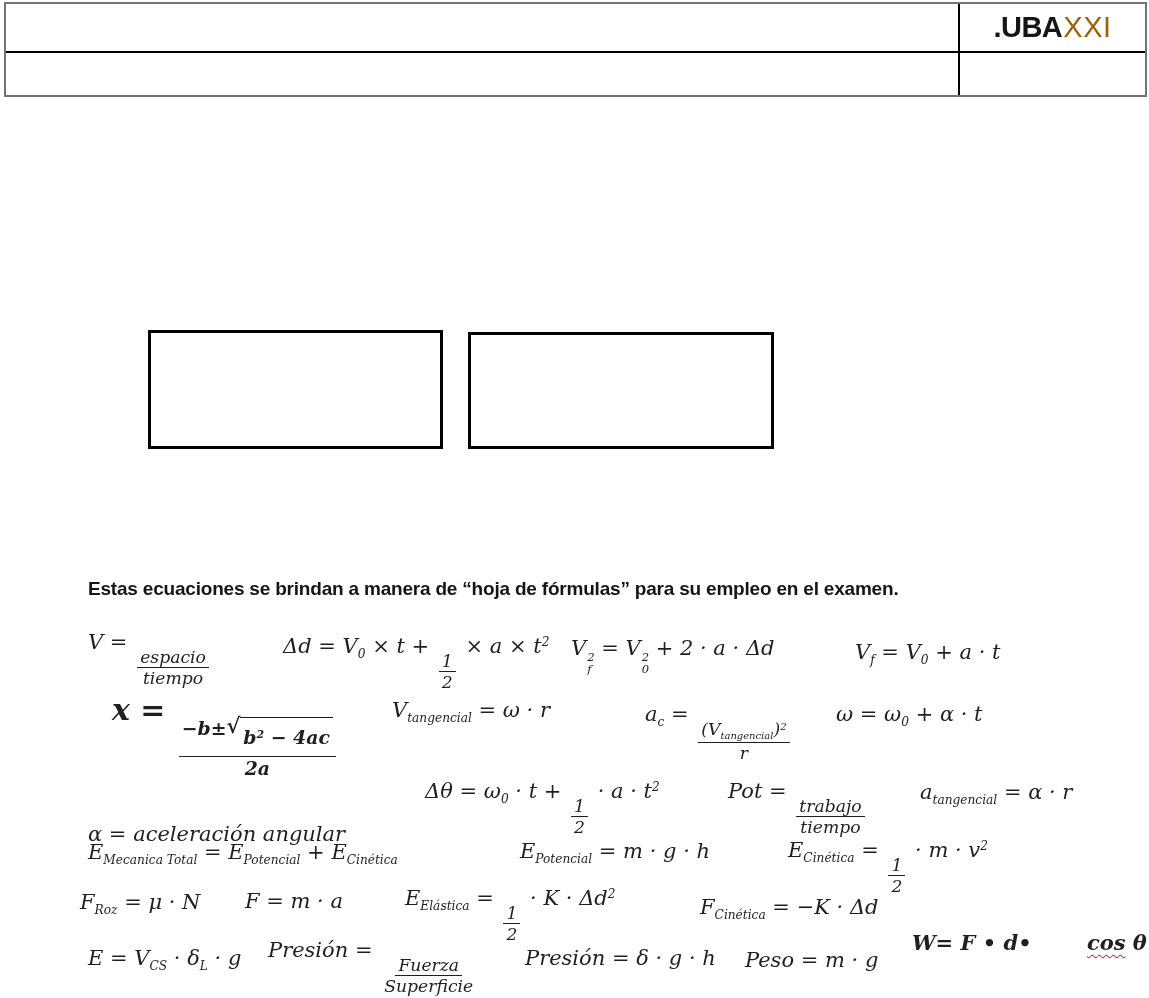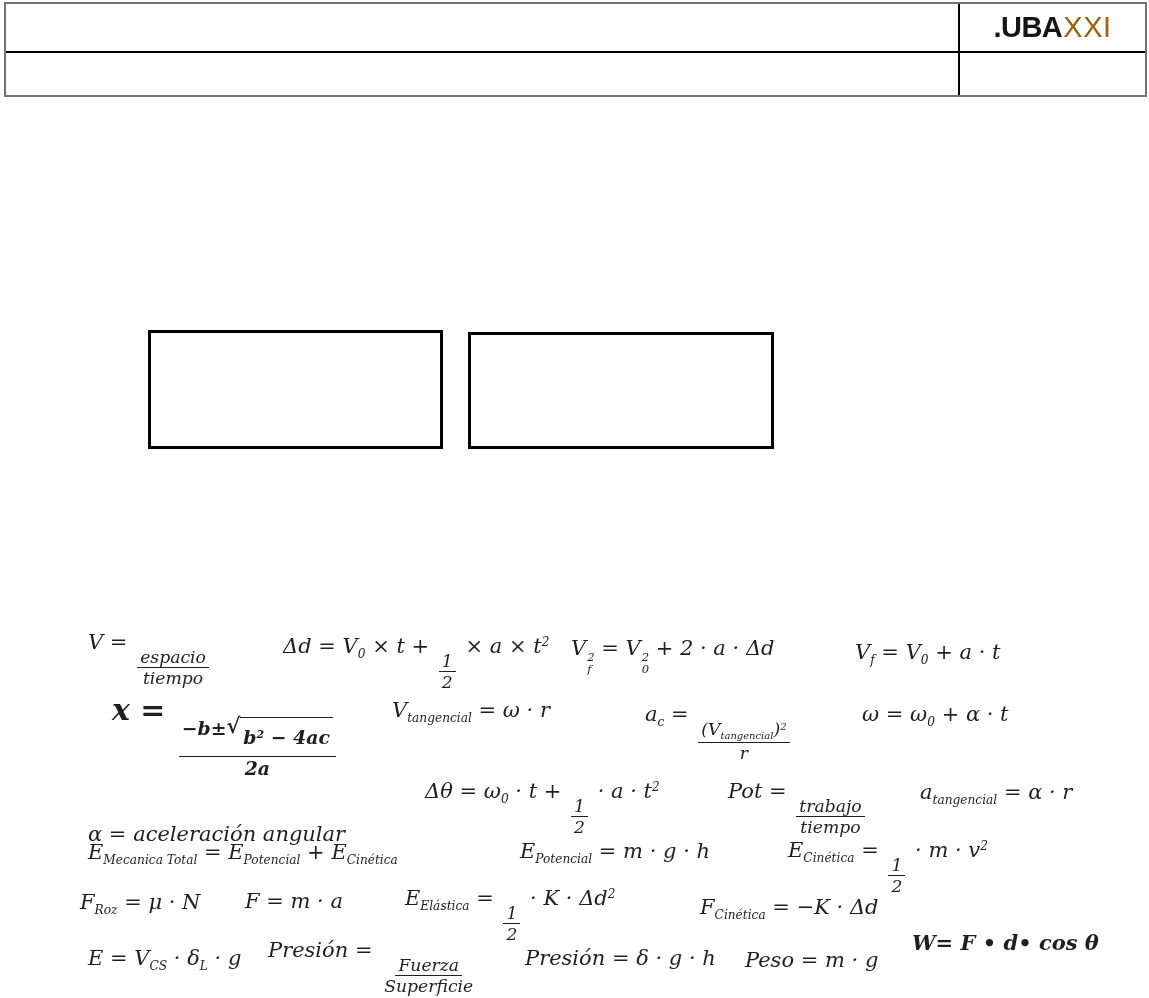--- a/index.html
+++ b/index.html
@@ -33,32 +33,32 @@
   .ss{display:inline-flex;flex-direction:column;align-items:flex-start;
       font-size:.55em;line-height:1.05;vertical-align:-0.55em;margin-left:1px;}
   .frac{display:inline-flex;flex-direction:column;align-items:center;text-align:right;
         vertical-align:-0.8em;font-size:.82em;line-height:1.18;margin:12px 3px;}
   .frac .num{border-bottom:1.5px solid currentColor;padding:0 3px;}
   .frac .den{padding:0 2px;}
   .sqrt{display:inline-flex;align-items:flex-start;}
   .rad{font-style:normal;font-size:1.12em;line-height:1;transform:translateY(-2px);}
   .sqc{border-top:1.6px solid currentColor;padding:8px 3px;}
   .big-x{font-size:1.3em;font-weight:700;}
-  .squiggle{text-decoration-style:wavy;
-            text-decoration-color:#c00000;text-decoration-thickness:1px;text-underline-offset:4px;}
+  .squiggle{text-decoration:underline;text-decoration-style:wavy;
+            text-decoration-color:#c00000;text-decoration-thickness:1px;text-underline-offset:4px;margin-left:48px;}
 
   
   .f-0-0{left:88px;top:630px}
   .f-0-1{left:283px;top:634px}
   .f-0-2{left:571px;top:636px}
   .f-0-3{left:855px;top:640px}
   .f-1-0{left:112px;top:692px;font-size:23px;font-weight:600}
   .f-1-1{left:392px;top:698px}
   .f-1-2{left:645px;top:702px}
-  .f-1-3{left:862px;top:702px}
+  .f-1-3{left:836px;top:702px}
   .f-2-0{left:88px;top:822px}
   .f-2-1{left:425px;top:779px}
   .f-2-2{left:728px;top:779px}
   .f-2-3{left:920px;top:780px}
   .f-3-0{left:88px;top:840px}
   .f-3-1{left:520px;top:839px}
   .f-3-2{left:788px;top:838px}
   .f-4-0{left:80px;top:890px}
   .f-4-1{left:245px;top:889px}
   .f-4-2{left:405px;top:886px}
@@ -79,20 +79,21 @@
     <div class="ht-hline"></div>
     <div class="logo-cell">
       <span class="logo-bold">.UBA</span>
       <span class="logo-light">XXI</span>
     </div>
   </div>
 
   <div class="empty-box box1"></div>
   <div class="empty-box box2"></div>
 
+  <div class="sheet-title">Estas ecuaciones se brindan a manera de “hoja de fórmulas” para su empleo en el examen.</div>
 
   <div>
       <div class="formula f-0-0"><span>V = </span><span class="frac">
           <span class="num"><span>espacio</span></span>
           <span class="den"><span>tiempo</span></span>
         </span></div>
       <div class="formula f-0-1"><span>Δd = </span><span>V</span><span class="sb">0</span><span> × t + </span><span class="frac">
           <span class="num"><span>1</span></span>
           <span class="den"><span>2</span></span>
         </span><span> × a × </span><span>t</span><span class="sp">2</span></div>

